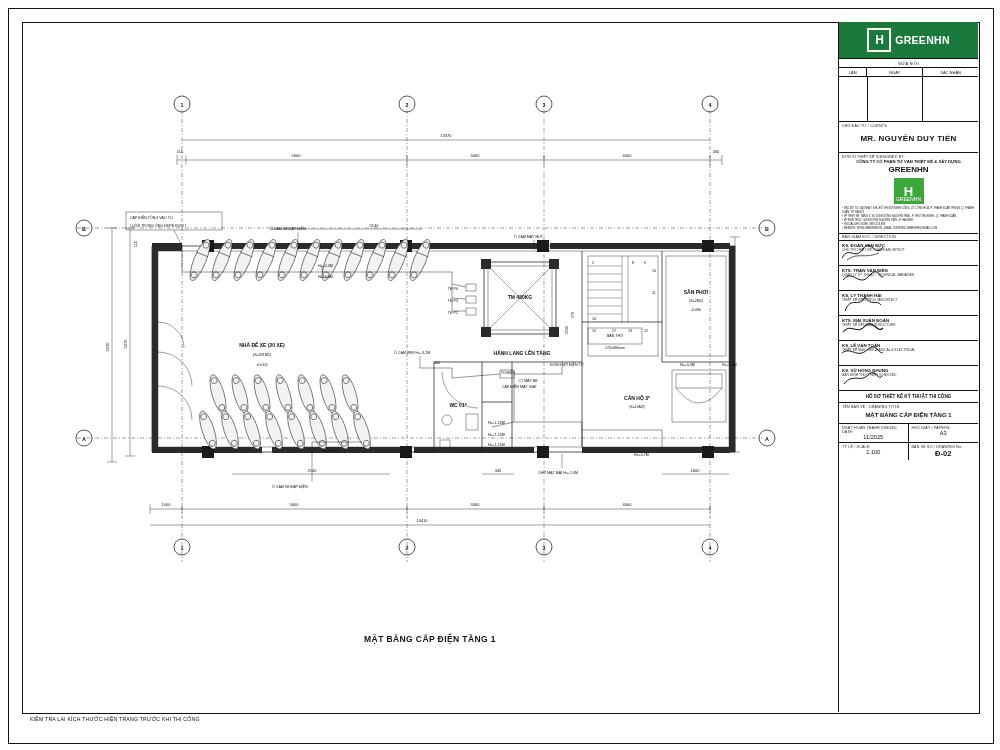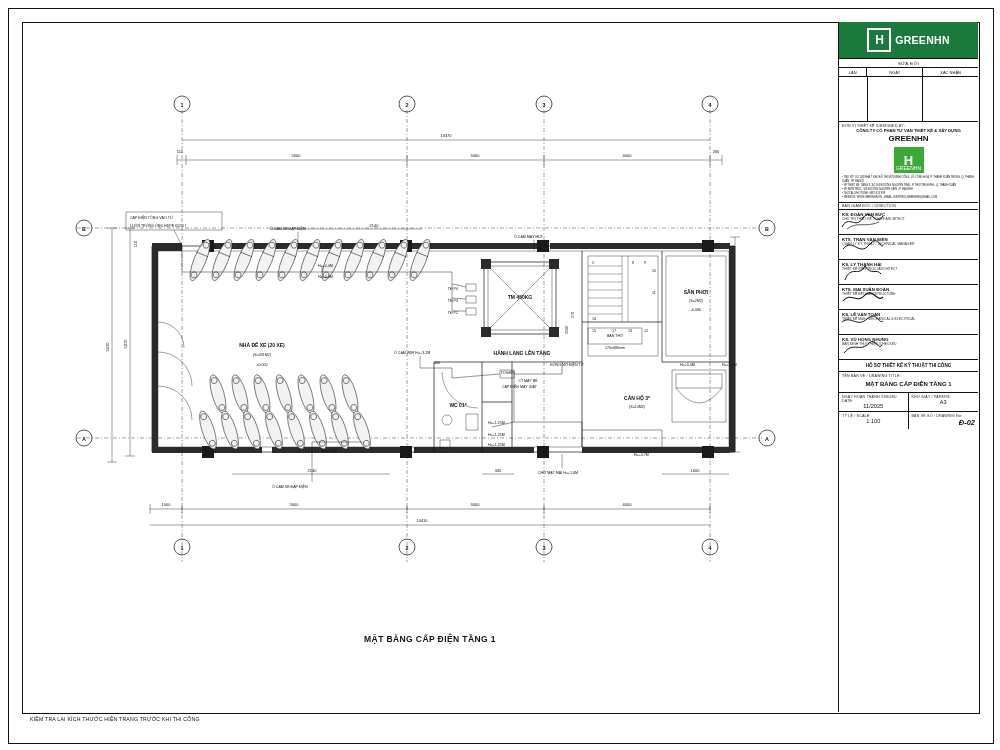--- a/index.html
+++ b/index.html
@@ -29,21 +29,21 @@
   .tb-green{display:flex;align-items:center;justify-content:center;padding:3px 0;}
   .tb-green .sq{width:30px;height:26px;background:#3aa93a;color:#fff;font-weight:bold;font-size:13px;display:flex;align-items:center;justify-content:center;position:relative;}
   .tb-green .sq span{font-size:5px;position:absolute;bottom:2px;left:0;right:0;text-align:center;font-weight:normal;}
   .sig-row{border-bottom:1px solid #111;height:25px;position:relative;padding:2px 3px;box-sizing:border-box;}
   .sig-row .nm{font-size:4.4px;font-weight:bold;}
   .sig-row .ro{font-size:3.4px;color:#333;}
   .sig-row .scribble{position:absolute;right:4px;top:2px;width:46px;height:20px;}
   .tb-grid2{display:flex;border-bottom:1px solid #111;}
   .tb-grid2 > div{width:50%;box-sizing:border-box;padding:2px 3px;}
   .tb-grid2 > div:first-child{border-right:1px solid #111;}
-  .v-big{font-size:7.5px;font-weight:bold;text-align:right;font-style:italic;}
+  .v-big{font-size:7.5px;font-weight:bold;text-align:center;}
   .v-mid{font-size:5.6px;text-align:center;}
 
   
   #drawing{position:absolute;left:22px;top:22px;width:816px;height:690px;}
   .sheet-title{position:absolute;left:0;width:816px;top:612px;text-align:center;font-size:8.5px;font-weight:bold;letter-spacing:.4px;}
   .footnote{position:absolute;left:30px;top:716px;font-size:5.2px;letter-spacing:.2px;}
 
   svg{position:absolute;left:0;top:0;}
   .ln{stroke:#111;stroke-width:.7;fill:none;}
   .lnt{stroke:#111;stroke-width:.4;fill:none;}
@@ -534,20 +534,24 @@
     </div>
 
     <div class="rev-title">SỬA ĐỔI</div>
     <div class="rev-head">
       <div class="rev-c1">LẦN</div>
       <div class="rev-c2">NGÀY</div>
       <div class="rev-c3">XÁC NHẬN</div>
     </div>
     <div class="rev-blank"></div>
 
+    <div class="tb-row">
+      <div class="lbl">CHỦ ĐẦU TƯ / CLIENTS</div>
+      <div class="big">MR. NGUYỄN DUY TIẾN</div>
+    </div>
 
 
     <div class="tb-row">
       <div class="lbl">ĐƠN VỊ THIẾT KẾ /DESIGNED BY:</div>
       <div style="font-size:4.2px;font-weight:bold;text-align:center;line-height:1.25">CÔNG TY CỔ PHẦN TƯ VẤN THIẾT KẾ &amp; XÂY DỰNG</div>
       <div style="font-size:8px;font-weight:bold;text-align:center;padding:1px 0">GREENHN</div>
       <div class="tb-green">
         <div class="sq">H<span>GREENHN</span></div>
       </div>
       <div style="font-size:2.6px;line-height:1.5">

